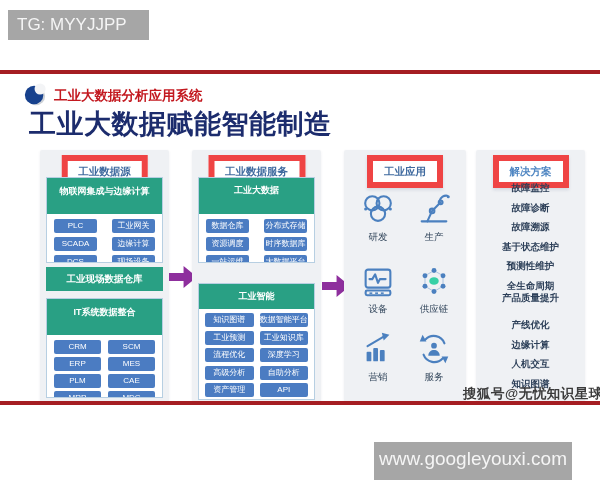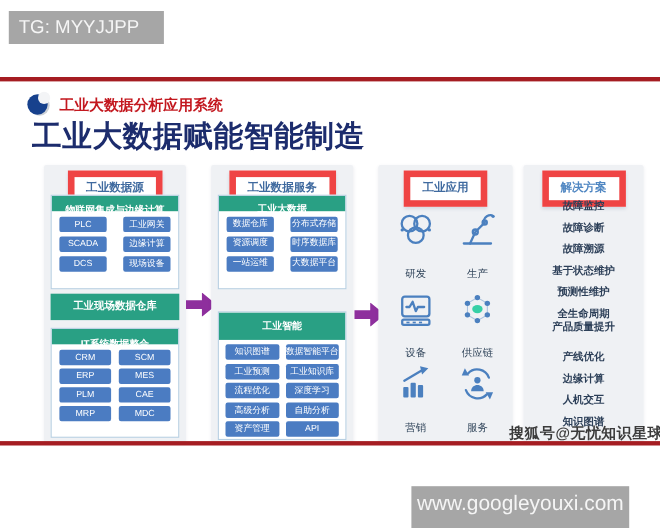--- a/index.html
+++ b/index.html
@@ -18,37 +18,37 @@
          box-shadow:0 1px 3px rgba(50,70,100,0.08);}
   .p1{left:40px;width:129px;}
   .p2{left:192px;width:129px;}
   .p3{left:344px;width:122px;}
   .p4{left:476px;width:109px;}
   .tab{position:absolute;top:5px;left:50%;transform:translateX(-50%);background:#ffffff;
        border:6px solid #ef4444;box-shadow:0 2px 3px rgba(60,80,110,0.14);color:#3f6a9f;
        font-weight:bold;font-size:10.5px;line-height:21px;height:21px;padding:0 11px;white-space:nowrap;}
   .tab4{color:#4f86c2;}
   .gbox{position:absolute;left:6px;right:6px;background:#ffffff;border:1px solid #b7cfe2;box-sizing:border-box;overflow:hidden;}
-  .ghead{background:#29a084;color:#ffffff;font-size:9px;font-weight:bold;text-align:center;line-height:26px;height:14px;white-space:nowrap;}
+  .ghead{background:#29a084;color:#ffffff;font-size:9px;font-weight:bold;text-align:center;line-height:26px;height:36px;white-space:nowrap;}
   .ghead-sm{line-height:25px;height:25px;}
   .gbar{position:absolute;left:6px;right:6px;background:#29a084;color:#ffffff;font-size:9.5px;font-weight:bold;
         text-align:center;height:24px;line-height:24px;white-space:nowrap;}
   .chips{display:grid;grid-template-columns:1fr 1fr;}
   .chips3{padding:5px 7px;gap:4px 15px;}
   .chips4{padding:5px 7px;gap:3px 7px;}
   .chips5{padding:4px 6px;gap:3.5px 6px;}
   .chip{background:#4b7cc2;color:#ffffff;font-size:8px;line-height:14px;height:14px;text-align:center;
         border-radius:2px;white-space:nowrap;overflow:hidden;}
   .arrow{position:absolute;width:28px;height:22px;background:#8e2f9d;
          clip-path:polygon(0% 32%,52% 32%,52% 0%,100% 50%,52% 100%,52% 68%,0% 68%);}
   .arrow1{left:169px;top:266px;}
   .arrow2{left:322px;top:275px;}
   .app{position:absolute;width:54px;text-align:center;}
   .app svg{display:block;margin:0 auto;}
-  .app .lbl{font-size:9.5px;color:#33475c;margin-top:16px;line-height:12px;}
+  .app .lbl{font-size:9.5px;color:#33475c;margin-top:3px;line-height:12px;}
   .ico{stroke:#4b80bf;fill:none;stroke-width:2.2;stroke-linecap:round;stroke-linejoin:round;}
   .ico-fill{fill:#4b80bf;stroke:none;}
   .ico-thin{stroke:#a9c2de;stroke-width:1;fill:none;}
   .sol-item{position:absolute;left:0;right:0;text-align:center;font-size:9.5px;font-weight:bold;color:#2c3f58;line-height:12px;}
   .watermark{position:absolute;left:463px;top:385px;font-size:13.5px;font-weight:bold;color:#3b3b3b;
              white-space:nowrap;z-index:2;letter-spacing:0.5px;}
 </style>
 </head>
 <body>
 

